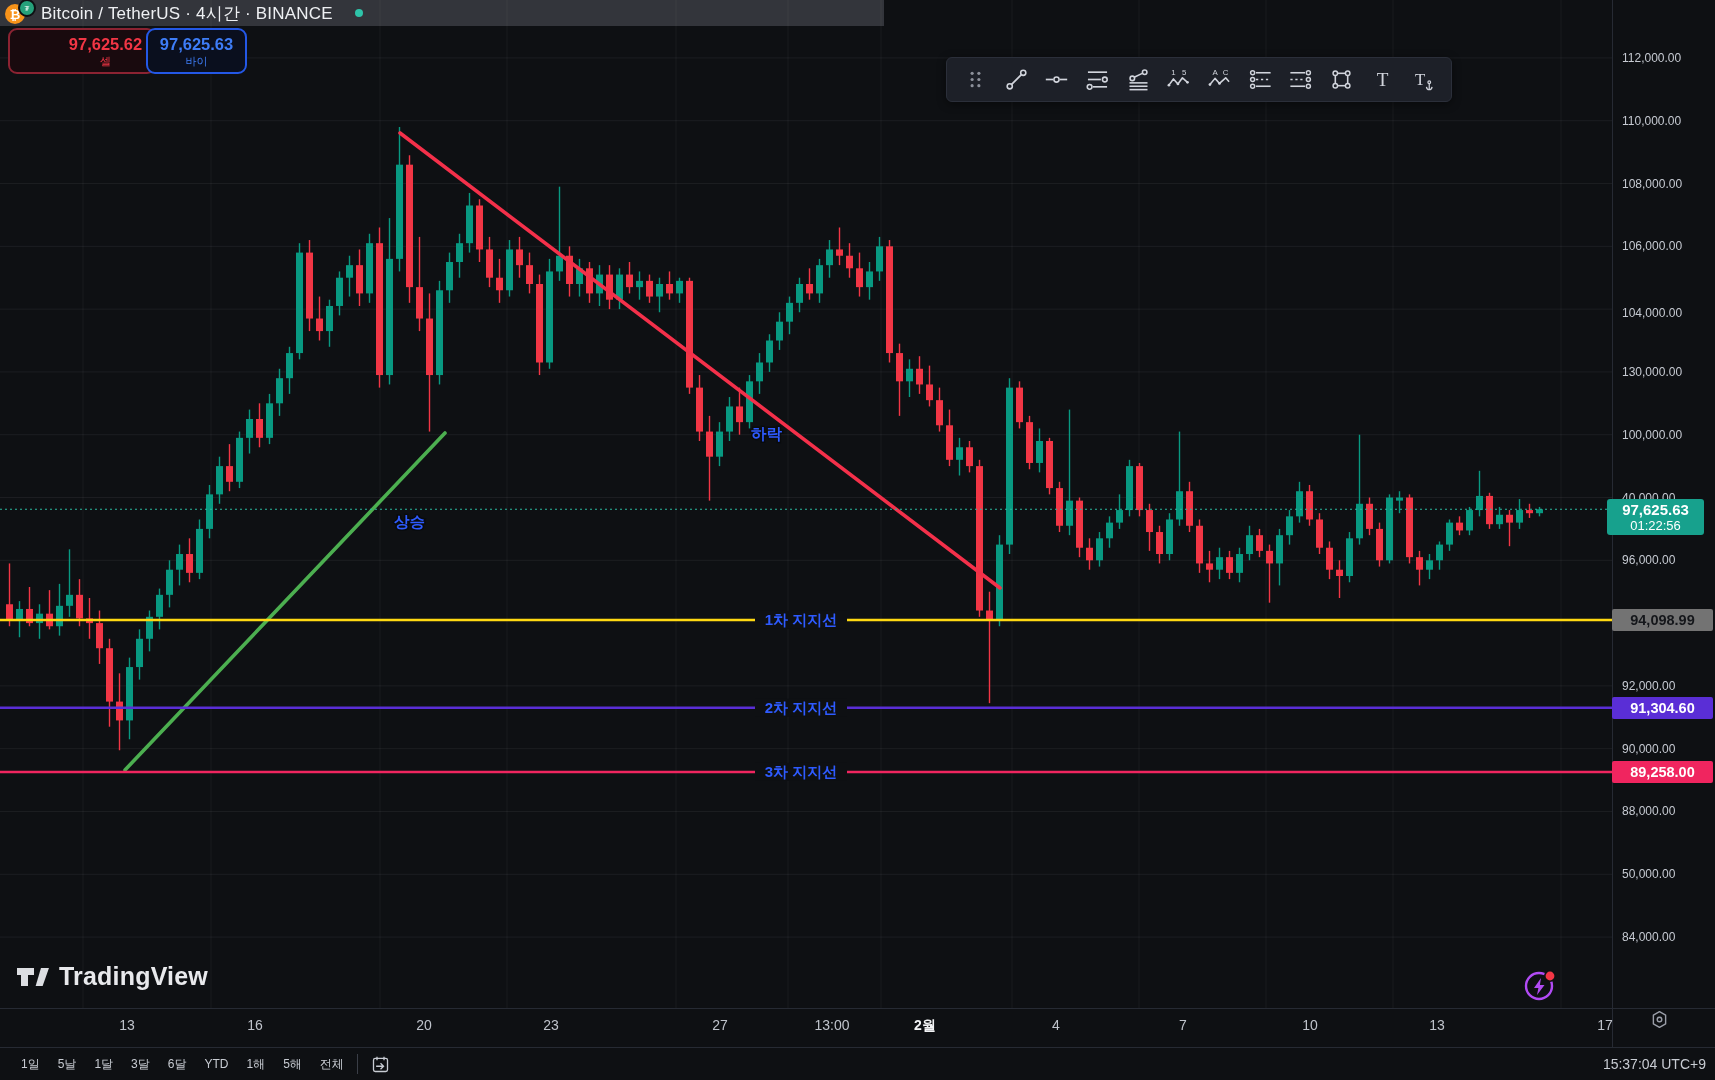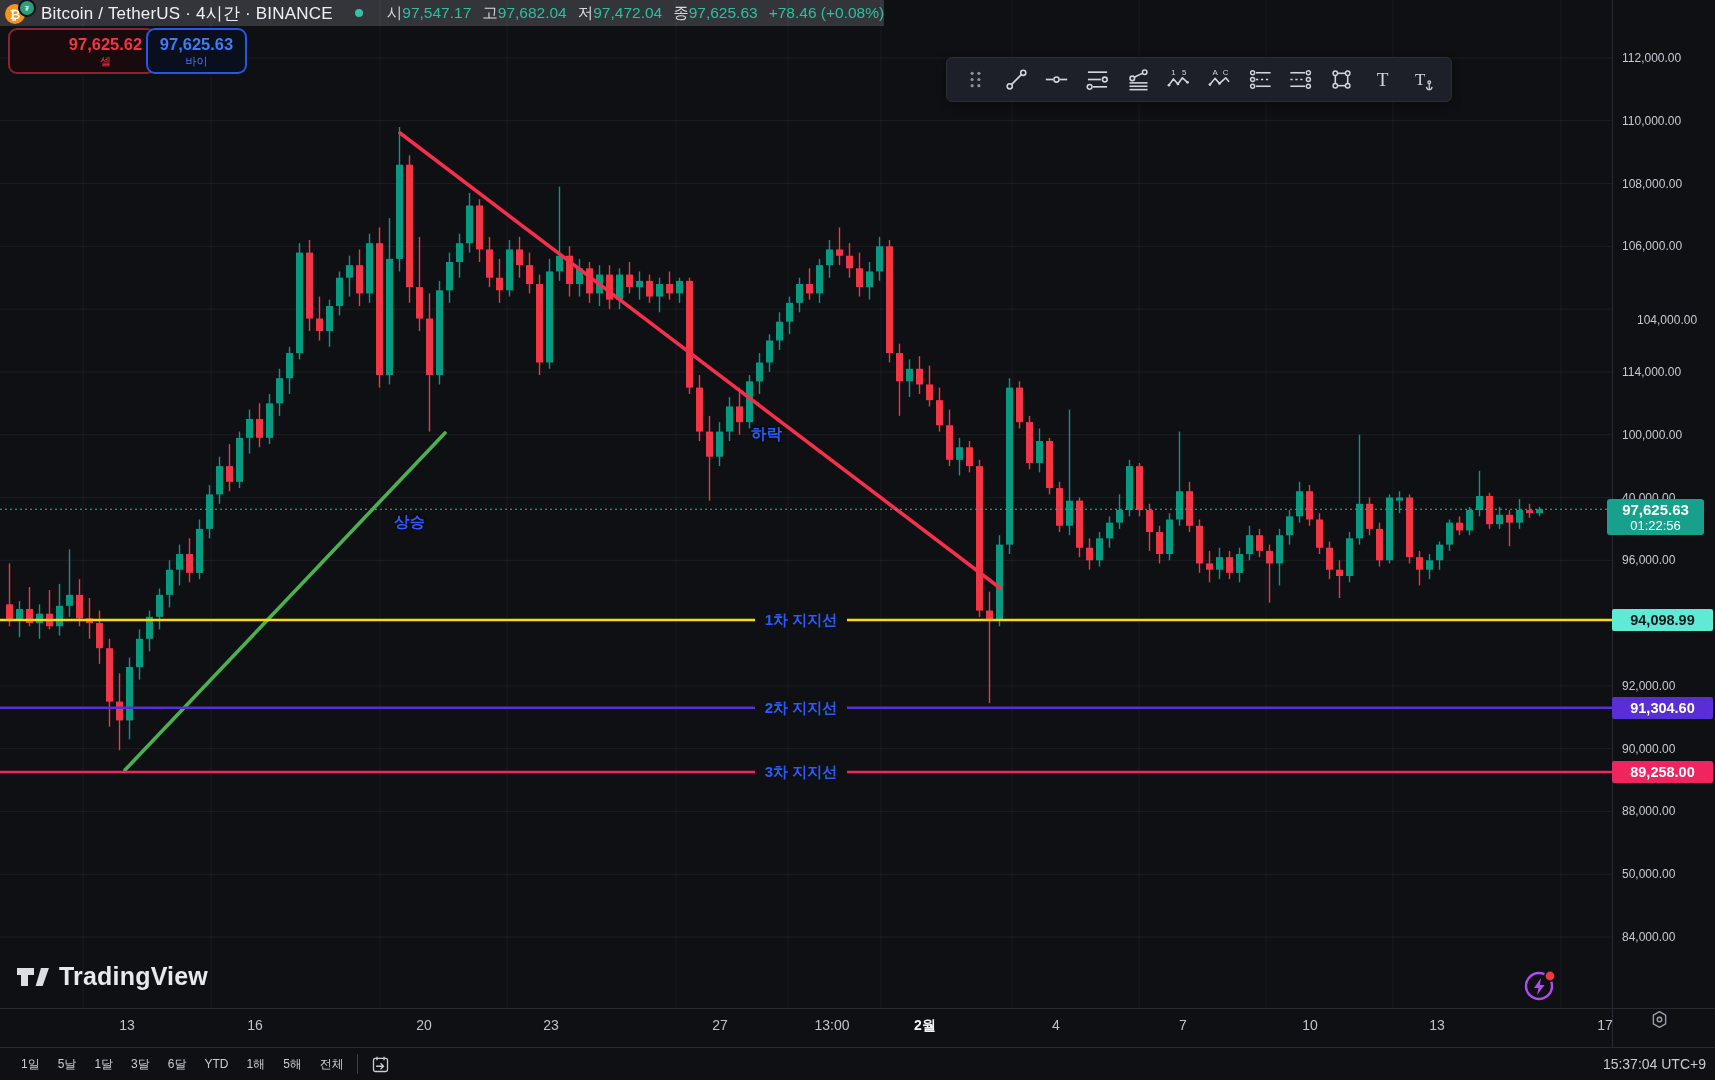--- a/index.html
+++ b/index.html
@@ -423,27 +423,20 @@
 <div class="h-sep2"></div>
 
 <div class="top-band"></div>
 <div class="symbol-row">
   <div class="pair-icon">
     <div class="coin-btc">₿</div>
     <div class="coin-usdt">₮</div>
   </div>
   <div class="symbol-title">Bitcoin / TetherUS · 4시간 · BINANCE</div>
   <div class="mkt-dot"></div>
-  <div class="ohlc-row" id="ohlc-row">
-      <span class="seg"><span class="lbl">시</span><span class="val">97,547.17</span></span>
-      <span class="seg"><span class="lbl">고</span><span class="val">97,682.04</span></span>
-      <span class="seg"><span class="lbl">저</span><span class="val">97,472.04</span></span>
-      <span class="seg"><span class="lbl">종</span><span class="val">97,625.63</span></span>
-      <span class="chg">+78.46 (+0.08%)</span>
-    </div>
 </div>
 
 <div class="trade-widget">
   <div class="spread-strip">0.01</div>
   <div class="tw-btn tw-sell">
     <div class="tw-price">97,625.62</div>
     <div class="tw-sub">셀</div>
   </div>
   <div class="tw-btn tw-buy">
     <div class="tw-price">97,625.63</div>
@@ -560,31 +553,31 @@
         </g>
       </svg>
     </div>
   </div>
 
 <div id="price-axis">
     <div class="price-tick" style="top: 57.9295px;">112,000.00</div>
     <div class="price-tick" style="top: 120.726px;">110,000.00</div>
     <div class="price-tick" style="top: 183.522px;">108,000.00</div>
     <div class="price-tick" style="top: 246.318px;">106,000.00</div>
-    <div class="price-tick" style="top: 320px; margin-left: 15px;">104,000.00</div>
-    <div class="price-tick" style="top: 371.91px;">114,000.00</div>
+    <div class="price-tick" style="top: 313px;">104,000.00</div>
+    <div class="price-tick" style="top: 371.91px;">130,000.00</div>
     <div class="price-tick" style="top: 434.707px;">100,000.00</div>
     <div class="price-tick" style="top: 497.503px;">40,000.00</div>
     <div class="price-tick" style="top: 560.299px;">96,000.00</div>
     <div class="price-tick" style="top: 685.891px;">92,000.00</div>
     <div class="price-tick" style="top: 748.687px;">90,000.00</div>
     <div class="price-tick" style="top: 811.484px;">88,000.00</div>
     <div class="price-tick" style="top: 874.28px;">50,000.00</div>
     <div class="price-tick" style="top: 937.076px;">84,000.00</div>
-    <div class="axis-box" style="top: 608.987px; background: #5eead4; color: rgb(21, 23, 27);">94,098.99</div>
+    <div class="axis-box" style="top: 608.987px; background: #737373; color: rgb(21, 23, 27);">94,098.99</div>
     <div class="axis-box" style="top: 696.725px; background: rgb(90, 46, 214); color: rgb(255, 255, 255);">91,304.60</div>
     <div class="axis-box" style="top: 760.985px; background: rgb(240, 37, 95); color: rgb(255, 255, 255);">89,258.00</div>
   </div>
 <div id="time-axis">
     <div class="time-tick" style="left: 83px;">13</div>
     <div class="time-tick" style="left: 211px;">16</div>
     <div class="time-tick" style="left: 380px;">20</div>
     <div class="time-tick" style="left: 507px;">23</div>
     <div class="time-tick" style="left: 676px;">27</div>
     <div class="time-tick" style="left: 788px;">13:00</div>

